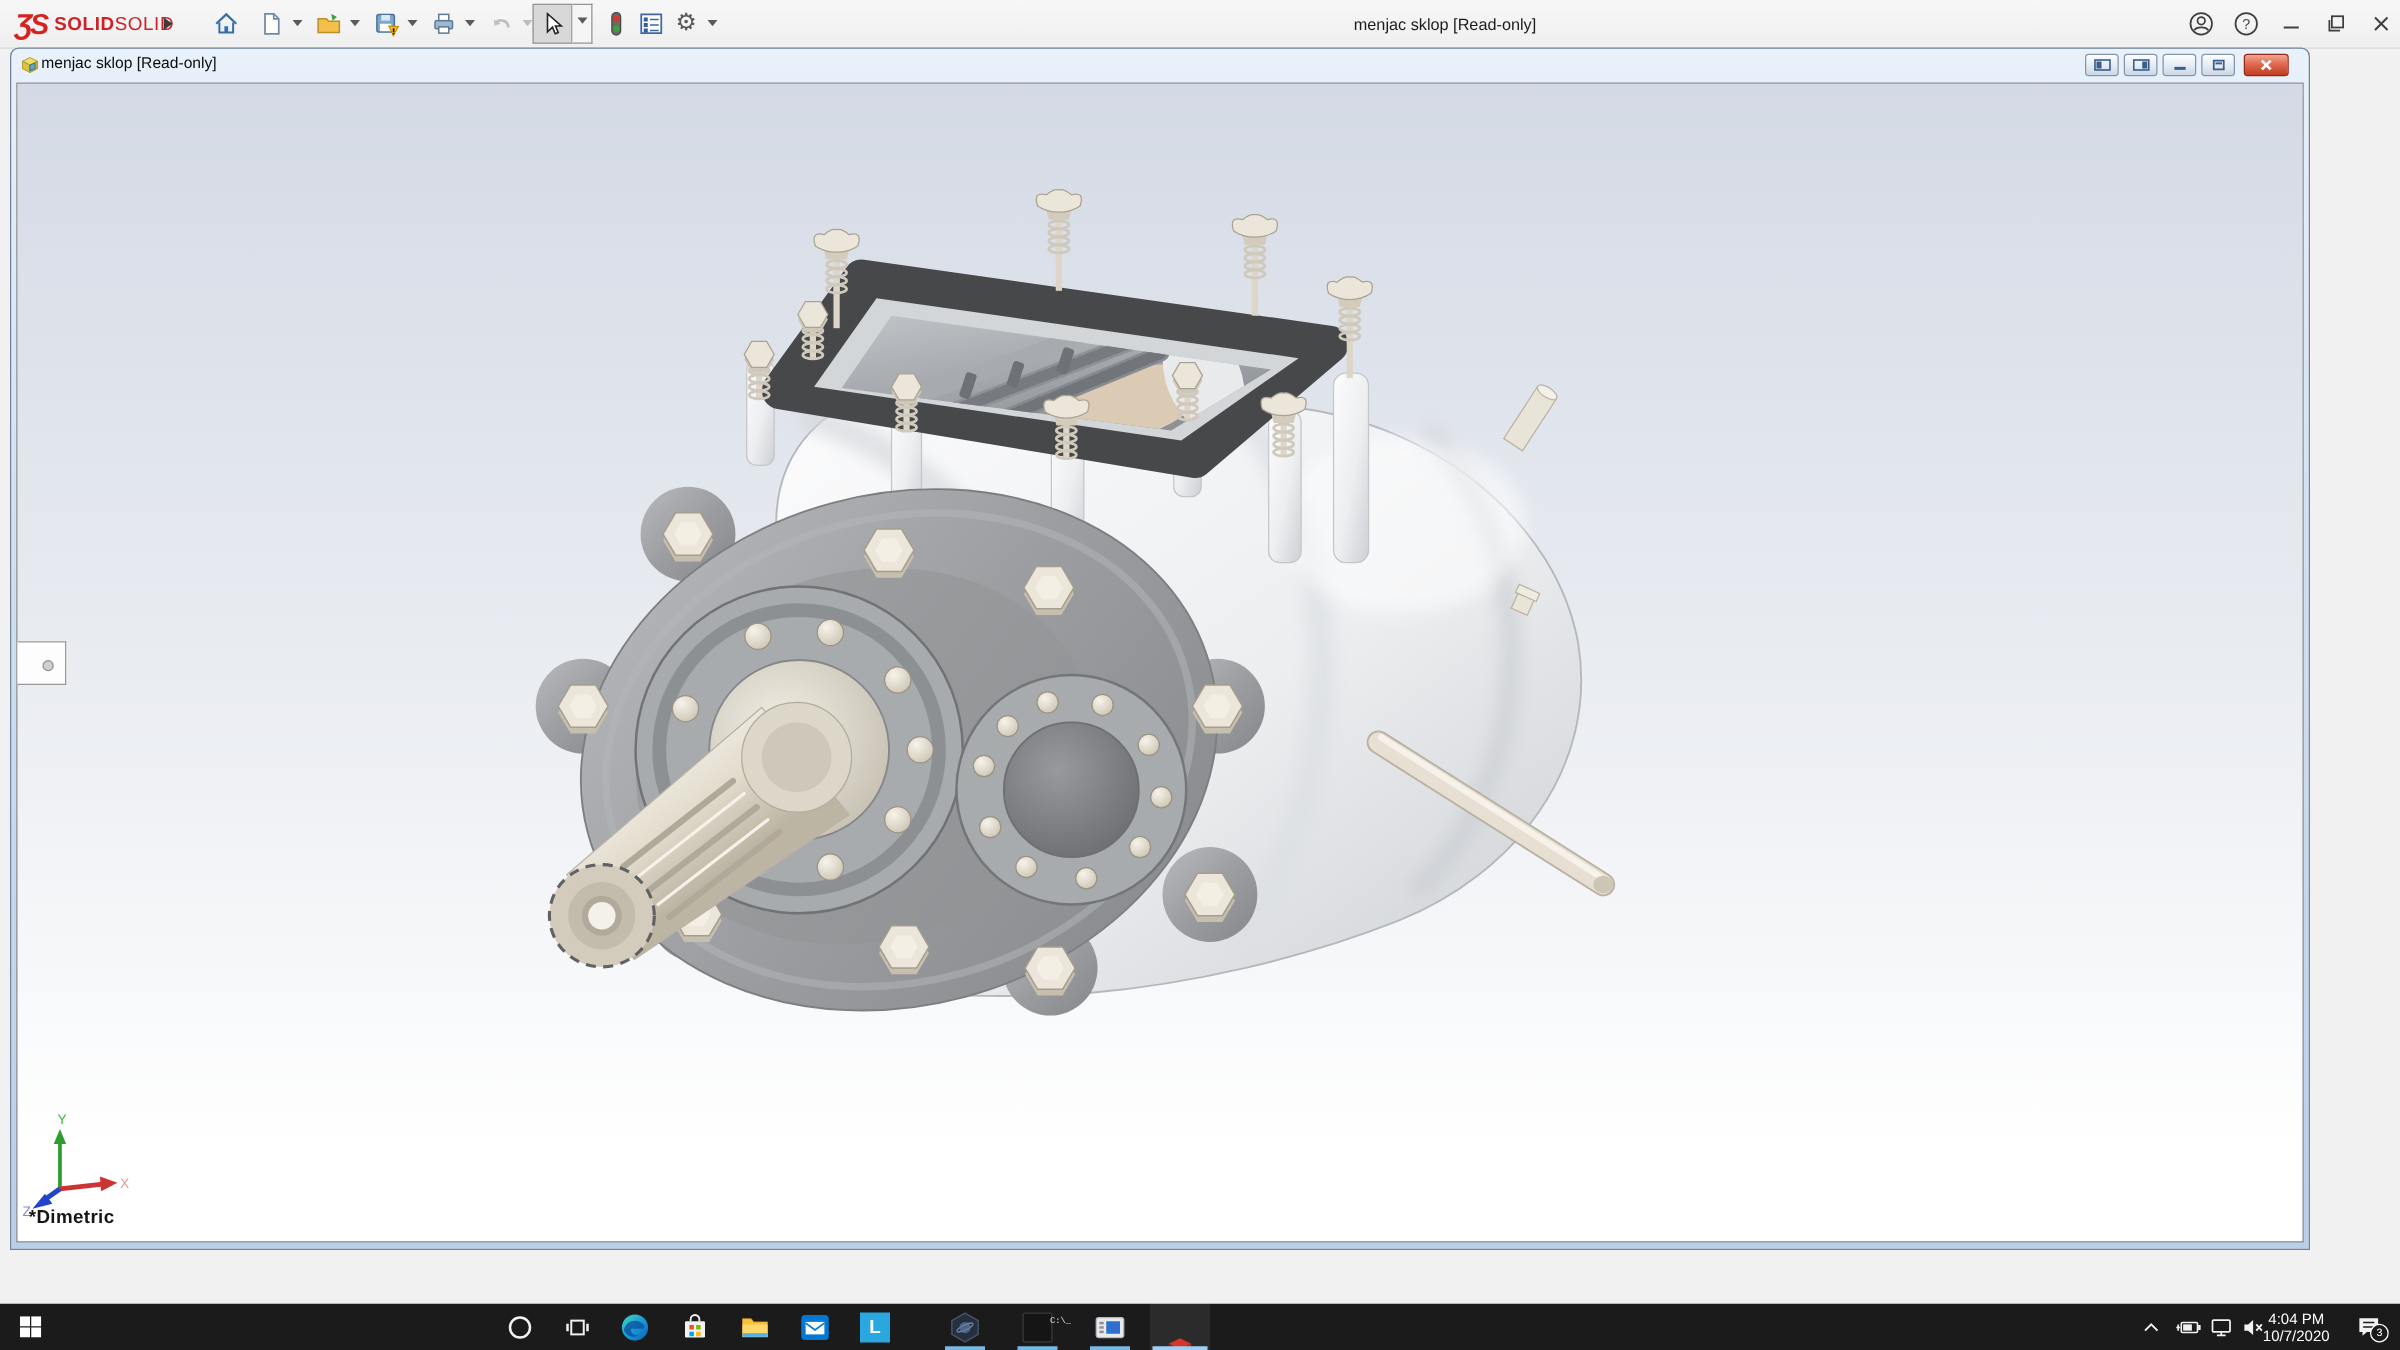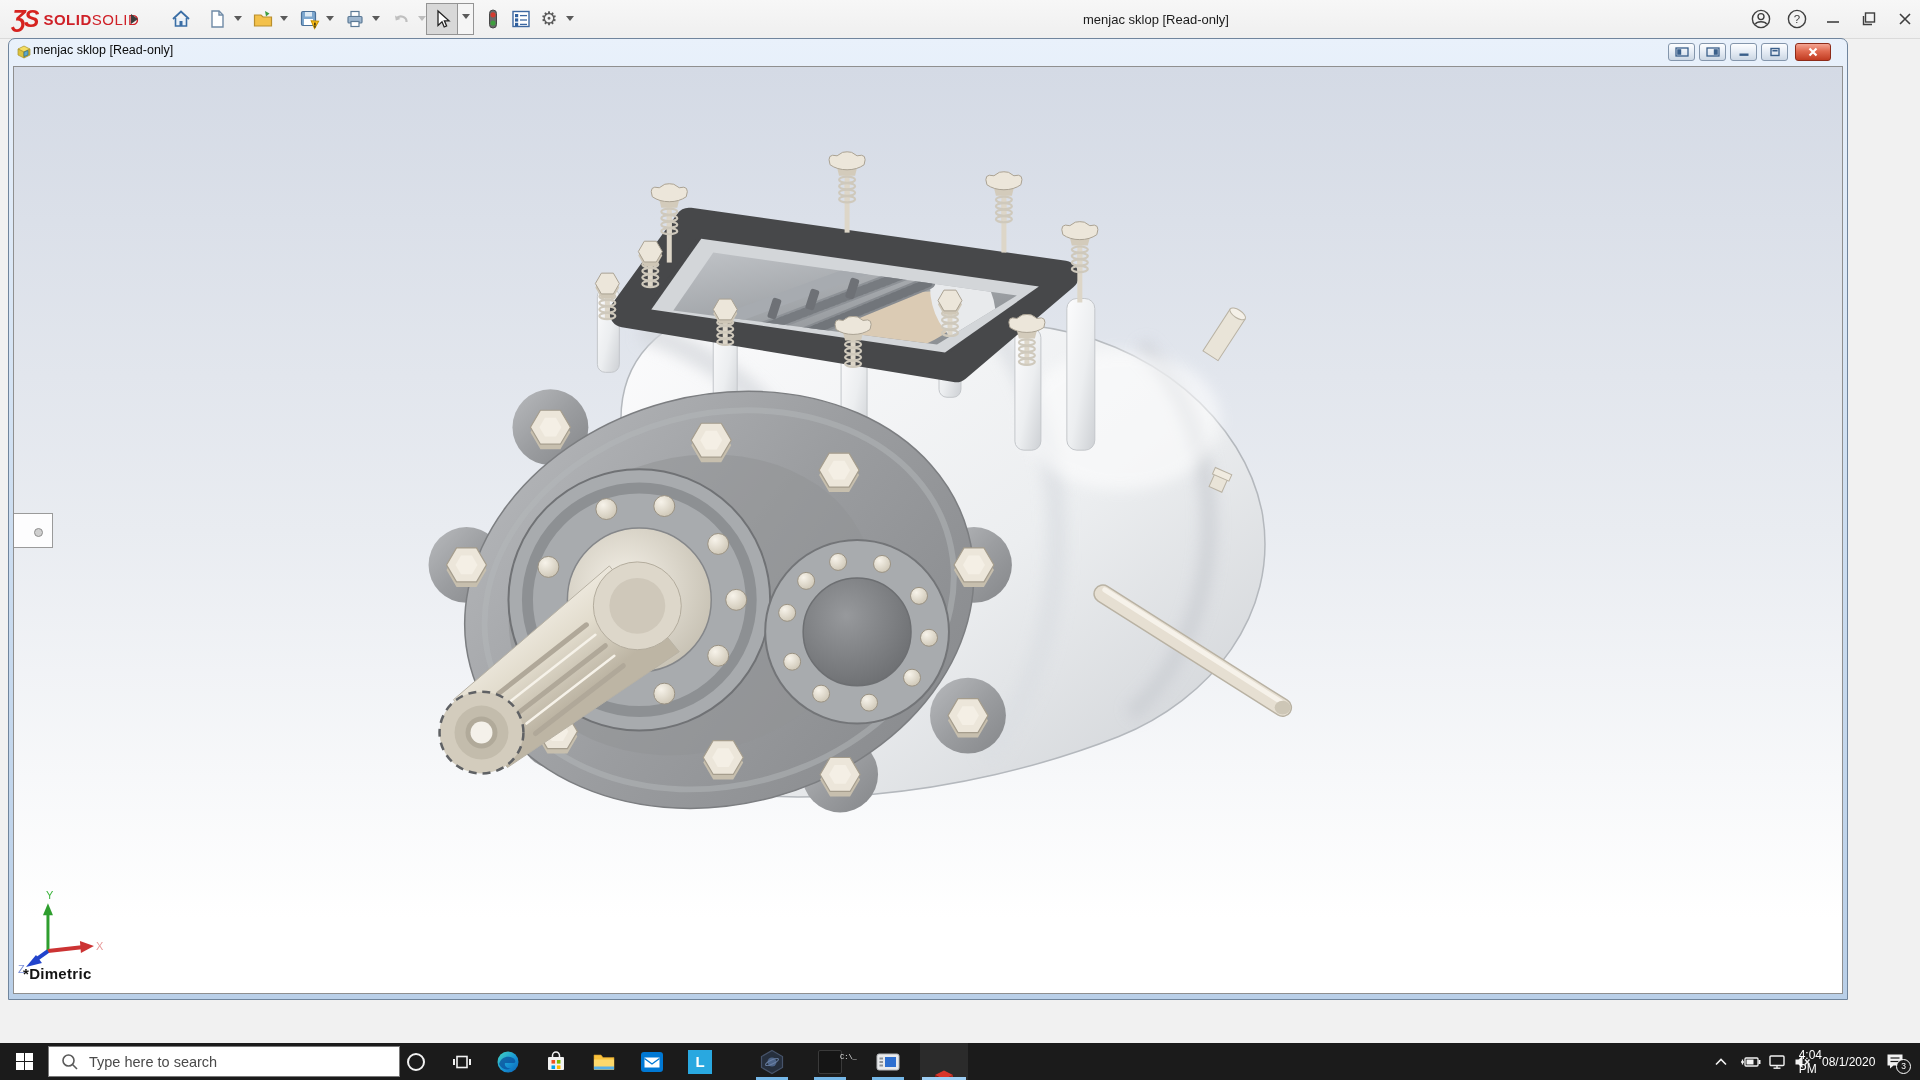--- a/index.html
+++ b/index.html
@@ -40,21 +40,21 @@
 
   
   .taskbar{left:0;top:1043px;width:1920px;height:37px;background:#1b1b1b;}
   .startbtn{left:0;top:0;width:48px;height:37px;display:flex;align-items:center;justify-content:center;}
   .searchbox{left:48px;top:3px;width:352px;height:31px;background:#ffffff;border:1px solid #7a7a7a;box-sizing:border-box;display:flex;align-items:center;}
   .search-text{font-size:14.5px;color:#4a4a4a;margin-left:10px;}
   .tb-btn{top:0;width:44px;height:37px;display:flex;align-items:center;justify-content:center;}
   .runline{top:34px;height:3px;background:#76b8e8;}
   .sw-active-bg{left:920px;top:0;width:48px;height:37px;background:rgba(255,255,255,.07);}
   .tray-btn{top:0;width:30px;height:37px;display:flex;align-items:center;justify-content:center;}
-  .clock{left:1802px;top:0;width:70px;height:37px;display:flex;flex-direction:row;align-items:center;justify-content:center;color:#ffffff;font-size:12px;line-height:14px;}
+  .clock{left:1802px;top:0;width:70px;height:37px;display:flex;flex-direction:column;align-items:center;justify-content:center;color:#ffffff;font-size:12px;line-height:14px;}
   .sw-cube{position:relative;width:24px;height:26px;margin-top:41px;}
   .sw-letters{position:absolute;left:0;top:7px;width:24px;text-align:center;font-size:9px;font-weight:bold;font-style:italic;color:#fff;letter-spacing:0;}
   .sw-year{position:absolute;left:0;top:17px;width:24px;text-align:center;font-size:6.5px;font-weight:bold;color:#fff;}
   .cmd-label{position:absolute;left:21px;top:2px;font-family:"Liberation Mono",monospace;font-size:7px;color:#e8e8e8;}
   .l-letter{position:absolute;left:0;top:0;width:24px;height:24px;display:flex;align-items:center;justify-content:center;color:#fff;font-weight:bold;font-size:15px;}
   .badge{position:absolute;right:-5px;bottom:-3px;width:13px;height:13px;border-radius:50%;background:#1b1b1b;border:1.5px solid #ffffff;color:#fff;
          font-size:8.5px;display:flex;align-items:center;justify-content:center;}
 </style>
 </head>
 <body>
@@ -487,27 +487,20 @@
 
   <div class="abs taskbar">
     <div class="abs startbtn">
       <svg width="17" height="17" viewBox="0 0 17 17">
           <rect x="0" y="0" width="8" height="8" fill="#ffffff"></rect>
           <rect x="9" y="0" width="8" height="8" fill="#ffffff"></rect>
           <rect x="0" y="9" width="8" height="8" fill="#ffffff"></rect>
           <rect x="9" y="9" width="8" height="8" fill="#ffffff"></rect>
         </svg>
     </div>
-    <div class="abs searchbox">
-      <svg width="18" height="18" viewBox="0 0 18 18" style="margin-left:12px">
-          <circle cx="7.5" cy="7.5" r="5.5" fill="none" stroke="#5a5a5a" stroke-width="1.6"></circle>
-          <line x1="11.5" y1="11.5" x2="16" y2="16" stroke="#5a5a5a" stroke-width="1.6"></line>
-        </svg>
-      <span class="search-text">Type here to search</span>
-    </div>
 
     <div class="abs tb-btn" style="left:394px">
       <svg width="20" height="20" viewBox="0 0 20 20">
           <circle cx="10" cy="10" r="8" fill="none" stroke="#f2f2f2" stroke-width="2"></circle>
         </svg>
     </div>
     <div class="abs tb-btn" style="left:440px">
       <svg width="20" height="20" viewBox="0 0 20 20">
           <rect x="5" y="4.5" width="10" height="11" fill="none" stroke="#f2f2f2" stroke-width="1.6"></rect>
           <rect x="1" y="7" width="2" height="6" fill="#f2f2f2"></rect>
@@ -615,21 +608,21 @@
         </svg>
     </div>
     <div class="abs tray-btn" style="left:1788px">
       <svg width="18" height="16" viewBox="0 0 18 16">
           <polygon points="1.5,5.5 4.5,5.5 8.5,2 8.5,14 4.5,10.5 1.5,10.5" fill="#f2f2f2"></polygon>
           <path d="M11 5.5 L15.5 10.5 M15.5 5.5 L11 10.5" stroke="#f2f2f2" stroke-width="1.5"></path>
         </svg>
     </div>
     <div class="abs clock">
       <span>4:04 PM</span>
-      <span>08/1/2020</span>
+      <span>10/7/2020</span>
     </div>
     <div class="abs tray-btn" style="left:1876px;width:40px">
       <div style="position:relative;width:20px;height:18px;">
         <svg width="20" height="18" viewBox="0 0 20 18">
             <path d="M1.5 1.5 h15 v11 h-9 l-3.5 3 v-3 h-2.5 z" fill="#f2f2f2"></path>
             <line x1="4.5" y1="5" x2="13.5" y2="5" stroke="#1b1b1b" stroke-width="1.2"></line>
             <line x1="4.5" y1="8.5" x2="13.5" y2="8.5" stroke="#1b1b1b" stroke-width="1.2"></line>
           </svg>
         <div class="badge">3</div>
       </div>

